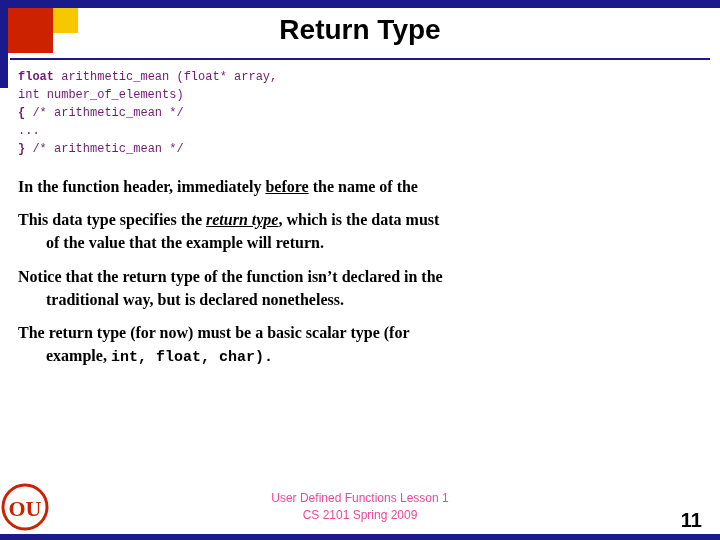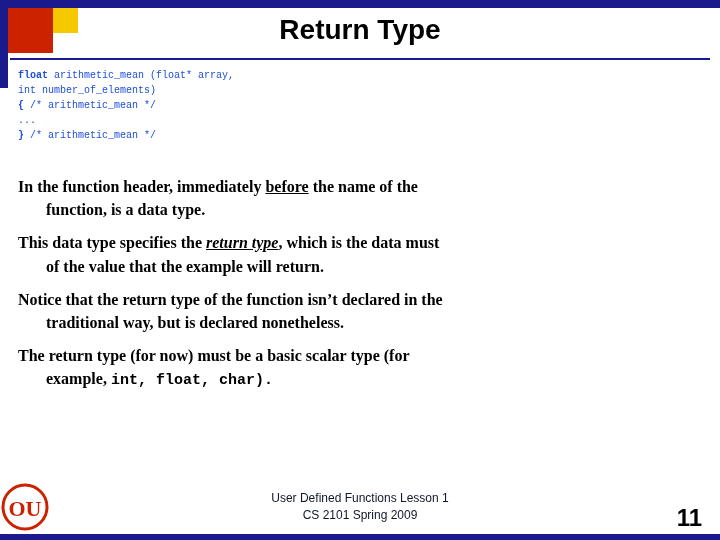--- a/index.html
+++ b/index.html
@@ -84,22 +84,22 @@
       background: #1a1a8c;
     }
 
     
     .code-block {
       position: absolute;
       top: 68px;
       left: 18px;
       right: 18px;
       font-family: 'Courier New', Courier, monospace;
-      font-size: 10px;
-      color: #1d4ed8;
+      font-size: 12px;
+      color: #701a75;
       line-height: 1.5;
     }
 
     .code-block .keyword {
       font-weight: bold;
     }
 
     
     .content {
       position: absolute;
@@ -148,30 +148,30 @@
       position: absolute;
       left: 0;
       bottom: 8px;
       width: 50px;
       height: 50px;
     }
 
     .footer-text {
       text-align: center;
       font-size: 12px;
-      color: #0f172a;
+      color: #ec4899;
       font-family: Arial, sans-serif;
       line-height: 1.4;
     }
 
     .footer-page {
       position: absolute;
       right: 18px;
       bottom: 8px;
-      font-size: 24px;
+      font-size: 20px;
       font-weight: bold;
       font-family: Arial, sans-serif;
     }
 
     
     .ou-logo-circle {
       fill: none;
       stroke: #cc2200;
       stroke-width: 3;
     }
@@ -208,21 +208,20 @@
     <div>
       <span class="keyword">} </span><span>/* arithmetic_mean */</span>
     </div>
   </div>
 
   <div class="content">
 
     <p>
       <span>In the function header, immediately </span><span class="underline">before</span><span> the name of the</span>
       <br>
-      <span class="indent">function, is a data type.</span>
     </p>
 
     <p>
       <span>This data type specifies the </span><span class="italic-underline">return type</span><span>, which is the data must</span>
       <br>
       <span class="indent">of the value that the example will return.</span>
     </p>
 
     <p>
       <span>Notice that the return type of the function isn’t declared in the</span>

